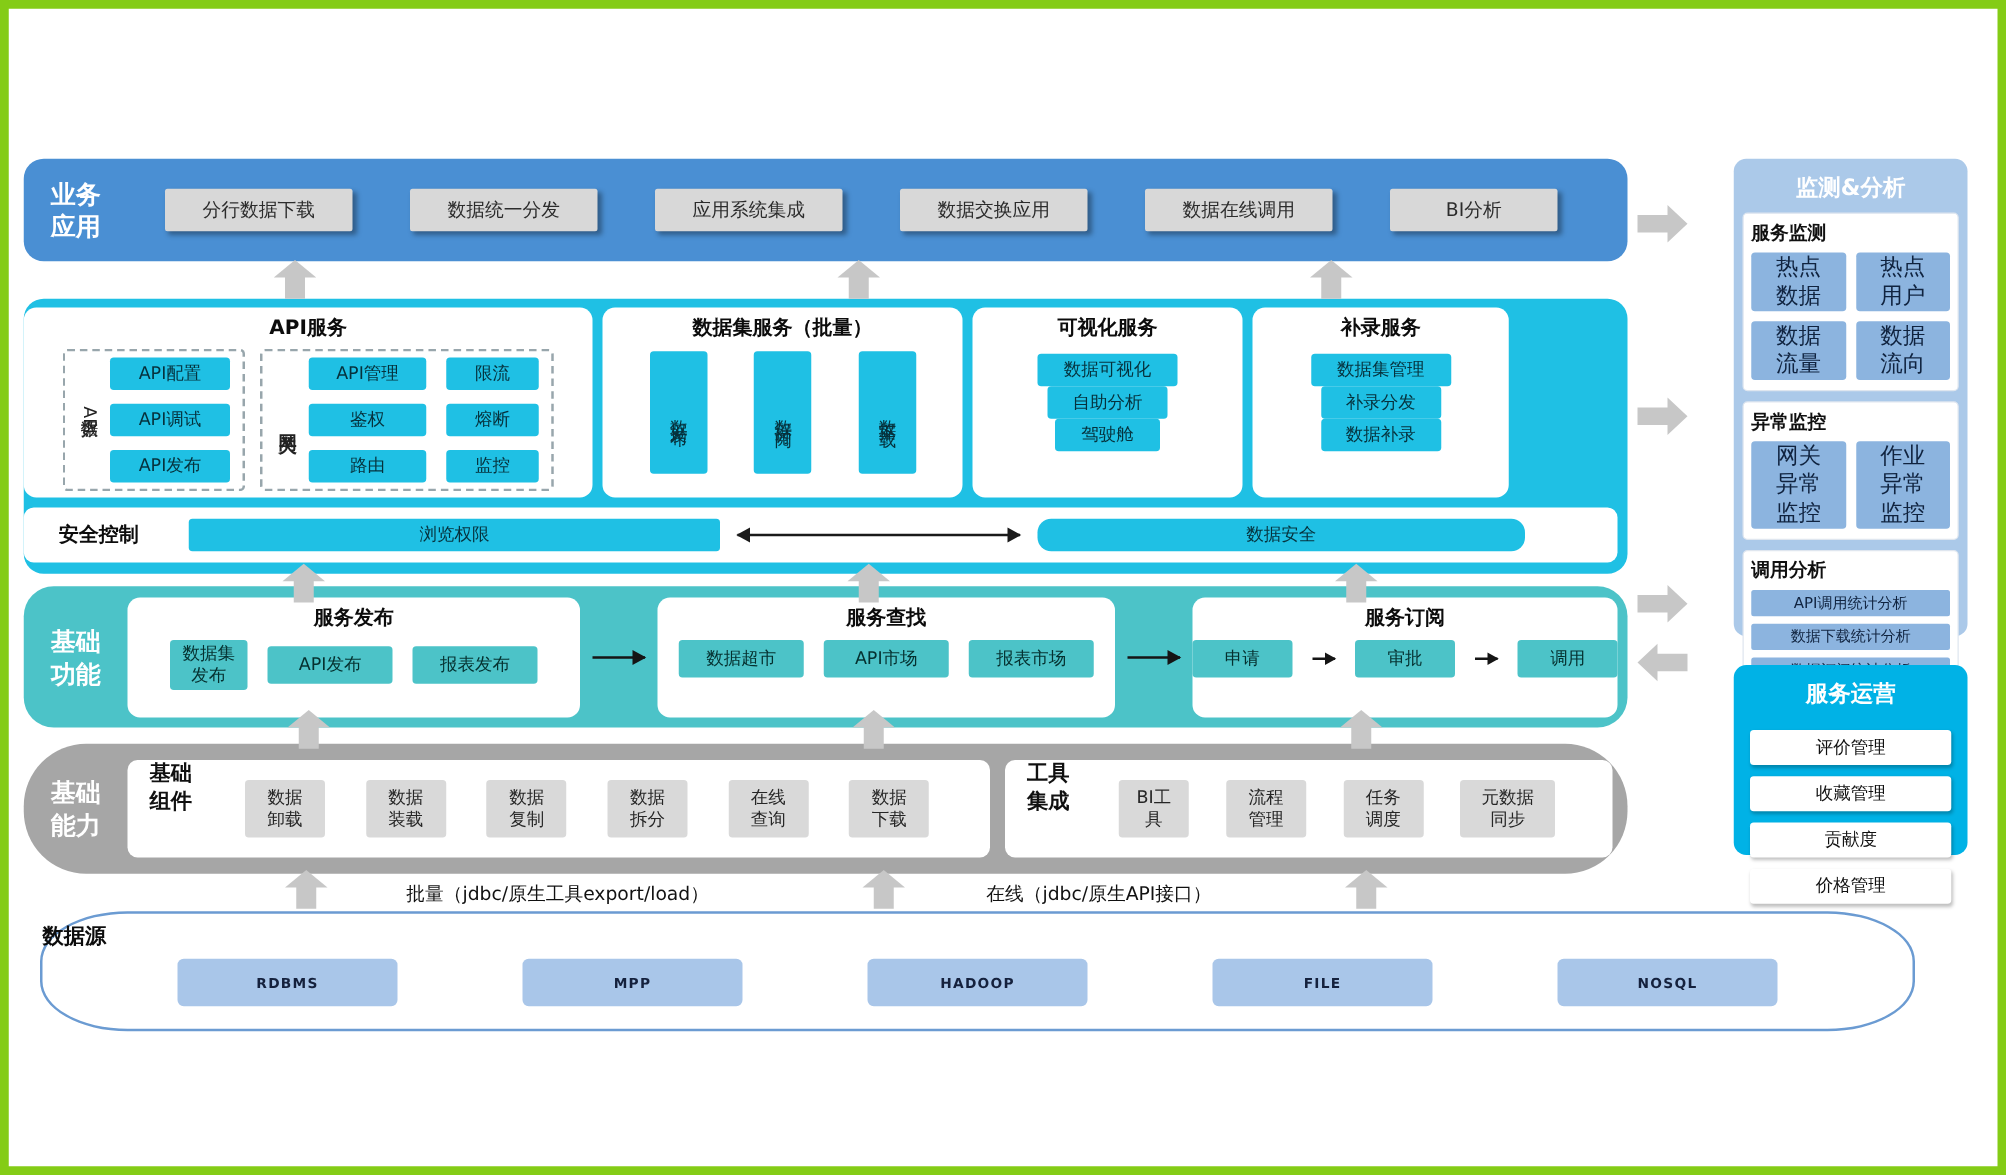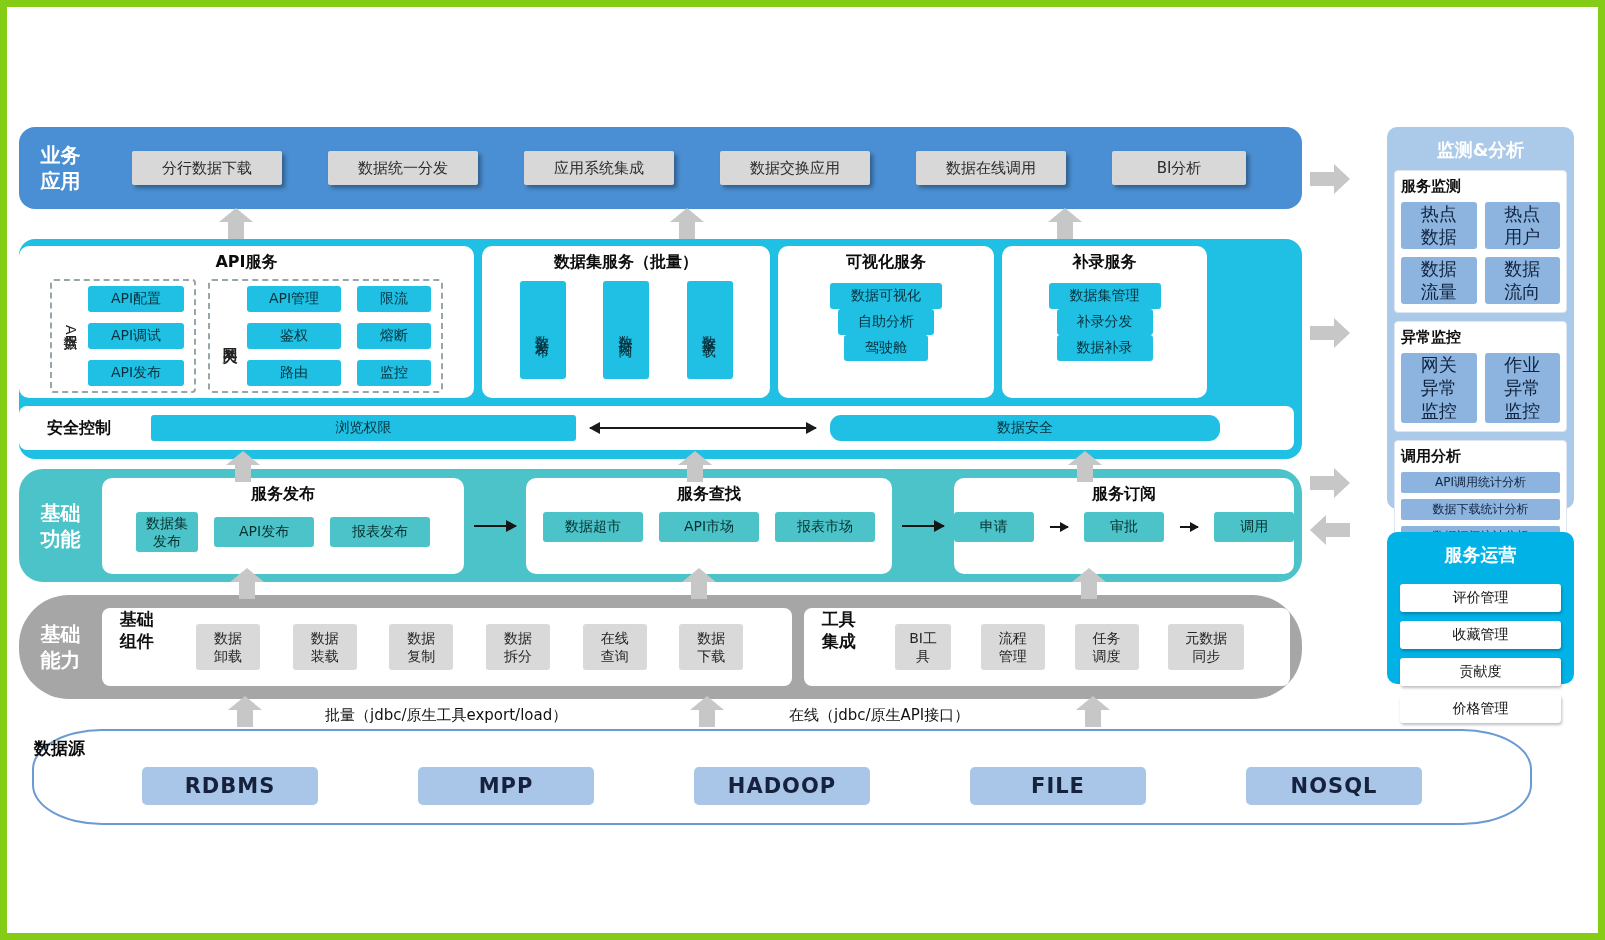--- a/index.html
+++ b/index.html
@@ -97,21 +97,21 @@
   .batch-label { left:318px; top:699px; }
   .online-label { left:782px; top:699px; }
 
   
   .datasource { position:absolute; left:25px; top:722px; width:1500px; height:96px;
                 background:#fff; border:2px solid #6b9bd2; border-radius:70px / 40px; }
   .ds-title { text-align:left; font-weight:bold; font-size:17px; color:#0c0c0c; margin-top:6px; }
   .ds-row { display:flex; justify-content:space-between; padding:7px 108px 0; }
   .btn-ds { width:176px; height:38px; background:#a9c6e9; border-radius:5px;
             display:flex; align-items:center; justify-content:center;
-            font-weight:bold; font-size:21px; color:#15213d; letter-spacing:1px; }
+            font-weight:bold; font-size:11px; color:#15213d; letter-spacing:1px; }
 
   
   .panel { position:absolute; border-radius:10px; }
   .panel-monitor { left:1380px; top:120px; width:187px; height:382px; background:#abc9e9; padding:4px 7px; }
   .panel-title { color:#fff; font-weight:bold; font-size:18px; text-align:center; padding:7px 0 8px; }
   .sub-box { background:#fff; border:1px solid #dfe6ef; border-radius:4px; padding:6px 6px 8px; margin-bottom:8px; }
   .sub-title { font-weight:bold; font-size:15px; color:#101010; text-align:left; margin-bottom:6px; }
   .grid2 { display:grid; grid-template-columns:1fr 1fr; gap:8px; }
   .btn-blue { background:#8cb4df; border-radius:3px; color:#10233f; font-size:18px;
               display:flex; align-items:center; justify-content:center; min-height:40px; }

